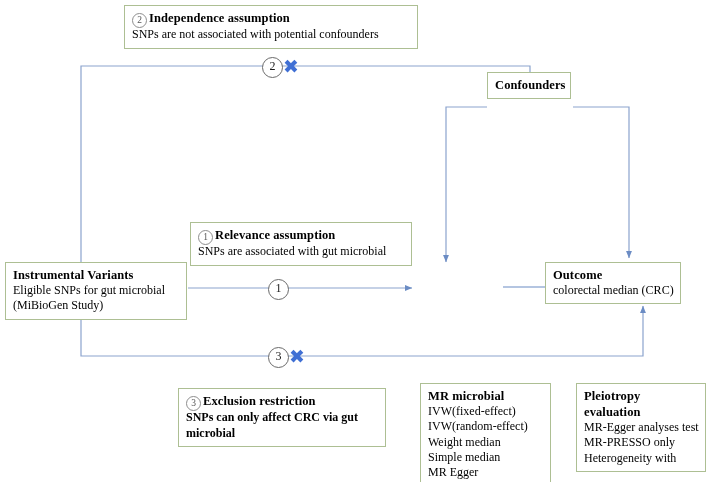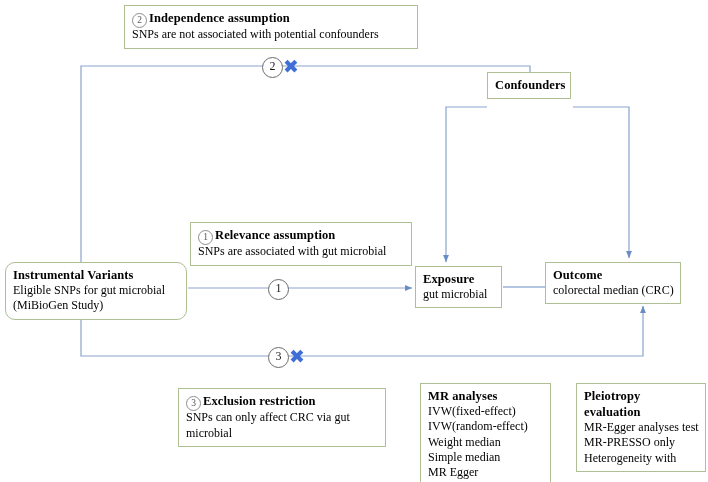--- a/index.html
+++ b/index.html
@@ -17,21 +17,21 @@
   .box{
     position:absolute;
     box-sizing:border-box;
     border:1px solid #adbf93;
     background:#ffffff;
     padding:4px 7px 5px 7px;
     line-height:1.28;
   }
   .box .ttl{font-weight:bold;font-size:12.5px;letter-spacing:.1px;}
   .box .ln{font-size:12px;white-space:nowrap;}
-  .box .ln.wrapy{white-space:normal;}
+  .box .ln.wrapy{white-space:normal;font-weight:bold;}
 
   
   .numttl{display:flex;align-items:baseline;gap:2px;}
   .circnum{
     display:inline-flex;align-items:center;justify-content:center;
     width:13px;height:13px;border:1px solid #8e8e8e;border-radius:50%;
     font-size:9.5px;font-weight:normal;color:#555;line-height:1;
     position:relative;top:1px;flex:none;
   }
 
@@ -47,21 +47,21 @@
     position:absolute;
     font-family:"DejaVu Sans", sans-serif;
     font-size:19px;font-weight:bold;color:#3f6fd4;
     line-height:1;
   }
 
   
   #b-indep   {left:124px;top:5px;  width:294px;}
   #b-relev   {left:190px;top:222px;width:222px;}
   #b-exclu   {left:178px;top:388px;width:208px;}
-  #b-iv      {left:5px;  top:262px;width:182px;border-radius:10px;}
+  #b-iv      {left:5px;  top:262px;width:182px;}
   #b-expo    {left:415px;top:266px;width:87px;}
   #b-out     {left:545px;top:262px;width:136px;}
   #b-conf    {left:487px;top:72px; width:84px;}
   #b-mr      {left:420px;top:383px;width:131px;}
   #b-pleio   {left:576px;top:383px;width:130px;}
 </style>
 </head>
 <body>
 
 <div id="stage">
@@ -117,36 +117,32 @@
     </div>
     <div class="ln wrapy">SNPs can only affect CRC via  gut microbial</div>
   </div>
 
   <div class="box" id="b-iv">
     <div class="ttl">Instrumental Variants</div>
     <div class="ln">Eligible SNPs for gut microbial</div>
     <div class="ln">(MiBioGen Study)</div>
   </div>
 
-  <div class="box" id="b-expo">
-    <div class="ttl">Exposure</div>
-    <div class="ln">gut microbial</div>
-  </div>
 
   <div class="box" id="b-out">
     <div class="ttl">Outcome</div>
     <div class="ln">colorectal median (CRC)</div>
   </div>
 
   <div class="box" id="b-conf">
     <div class="ttl">Confounders</div>
   </div>
 
   <div class="box" id="b-mr">
-    <div class="ttl">MR analyses</div>
+    <div class="ttl">MR microbial</div>
     <div class="ln">IVW(fixed-effect)</div>
     <div class="ln">IVW(random-effect)</div>
     <div class="ln">Weight median</div>
     <div class="ln">Simple median</div>
     <div class="ln">MR Egger</div>
   </div>
 
   <div class="box" id="b-pleio">
     <div class="ttl">Pleiotropy evaluation</div>
     <div class="ln">MR-Egger analyses test</div>

